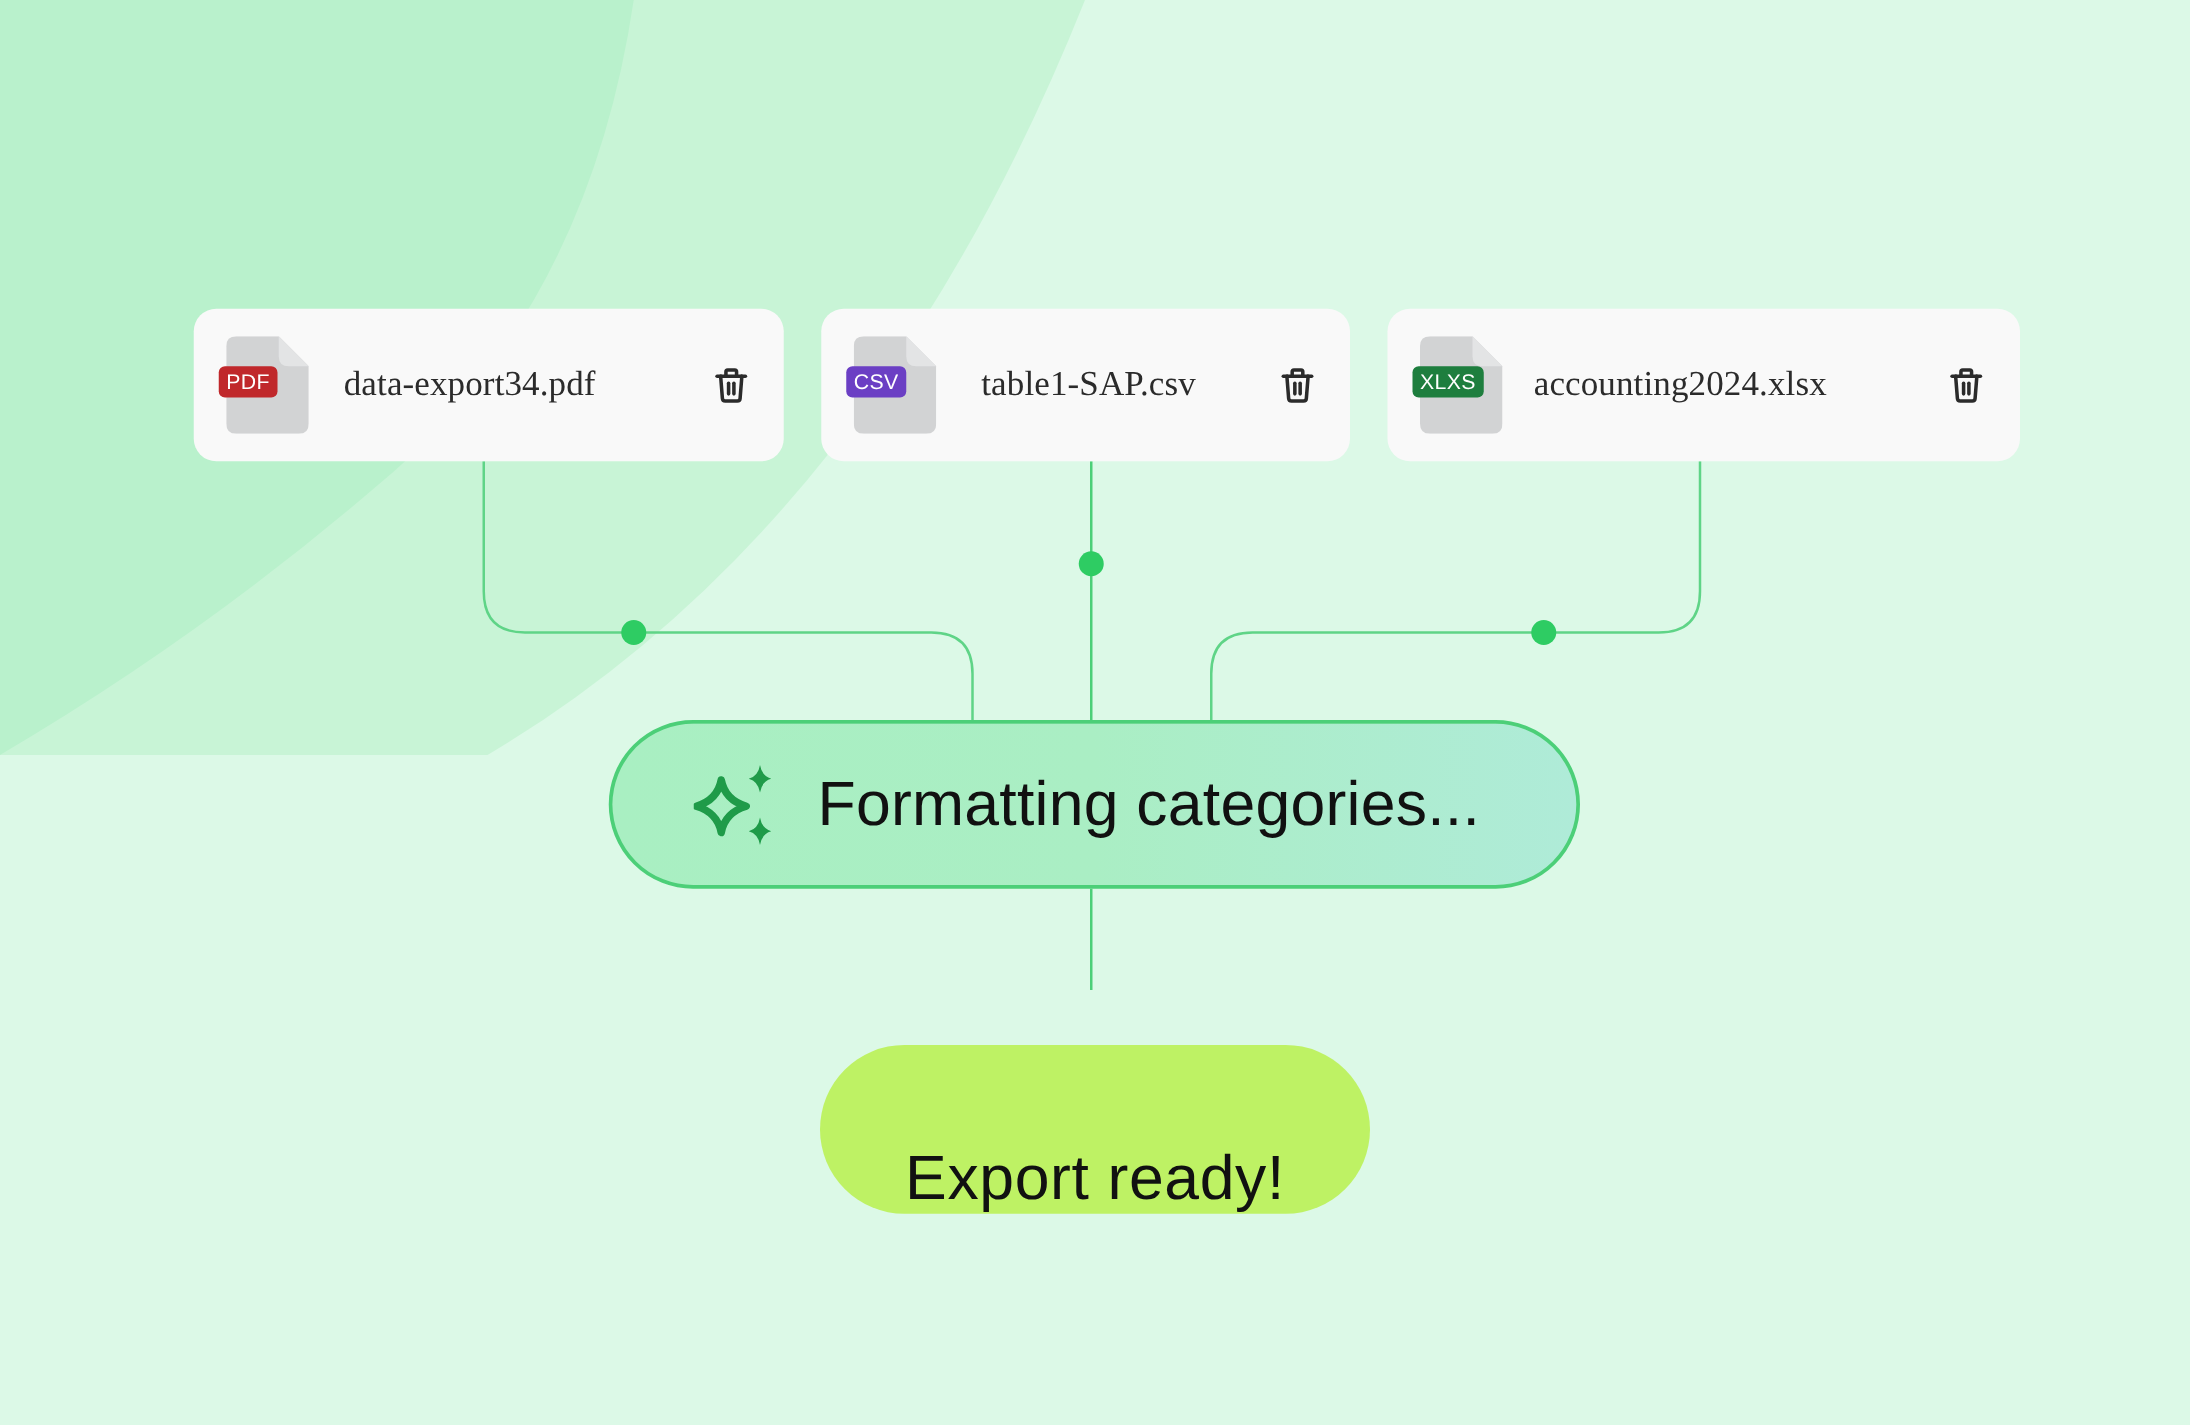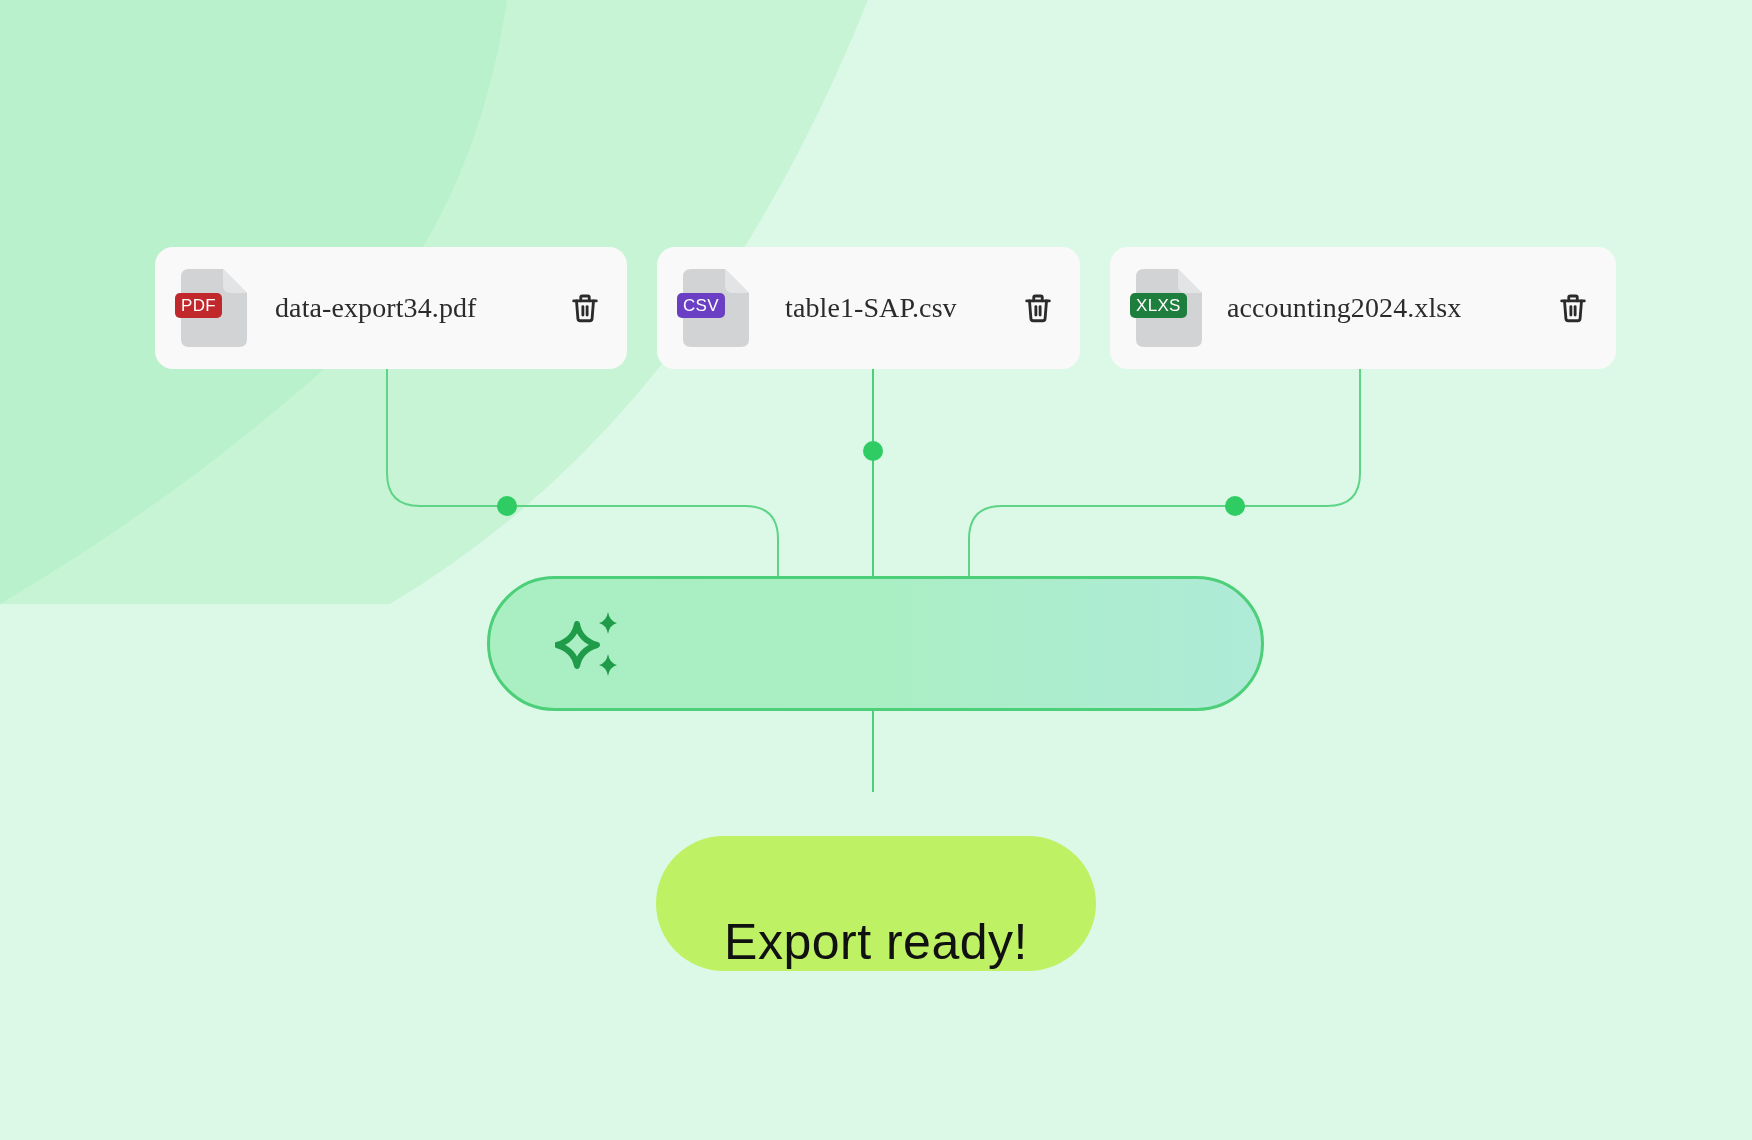--- a/index.html
+++ b/index.html
@@ -193,17 +193,18 @@
 </div>
 
 <div class="status-pill">
   <span class="sparkle">
     <svg width="66" height="70" viewBox="0 0 66 70" xmlns="http://www.w3.org/2000/svg">
       <path d="M22 14 Q25 30 42 35 Q25 40 22 56 Q19 40 2 35 Q19 30 22 14 Z" fill="none" stroke="#1f9b49" stroke-width="6" stroke-linejoin="round"></path>
       <path d="M53 2 Q54.5 11 62 13 Q54.5 15 53 24 Q51.5 15 44 13 Q51.5 11 53 2 Z" fill="#1f9b49"></path>
       <path d="M53 44 Q54.5 53 62 55 Q54.5 57 53 66 Q51.5 57 44 55 Q51.5 53 53 44 Z" fill="#1f9b49"></path>
     </svg>
   </span>
+  <span class="status-text">Formatting categories...</span>
 </div>
 
 <div class="result-pill">
   <span class="result-text">Export ready!</span>
 </div>
 
 </body></html>

